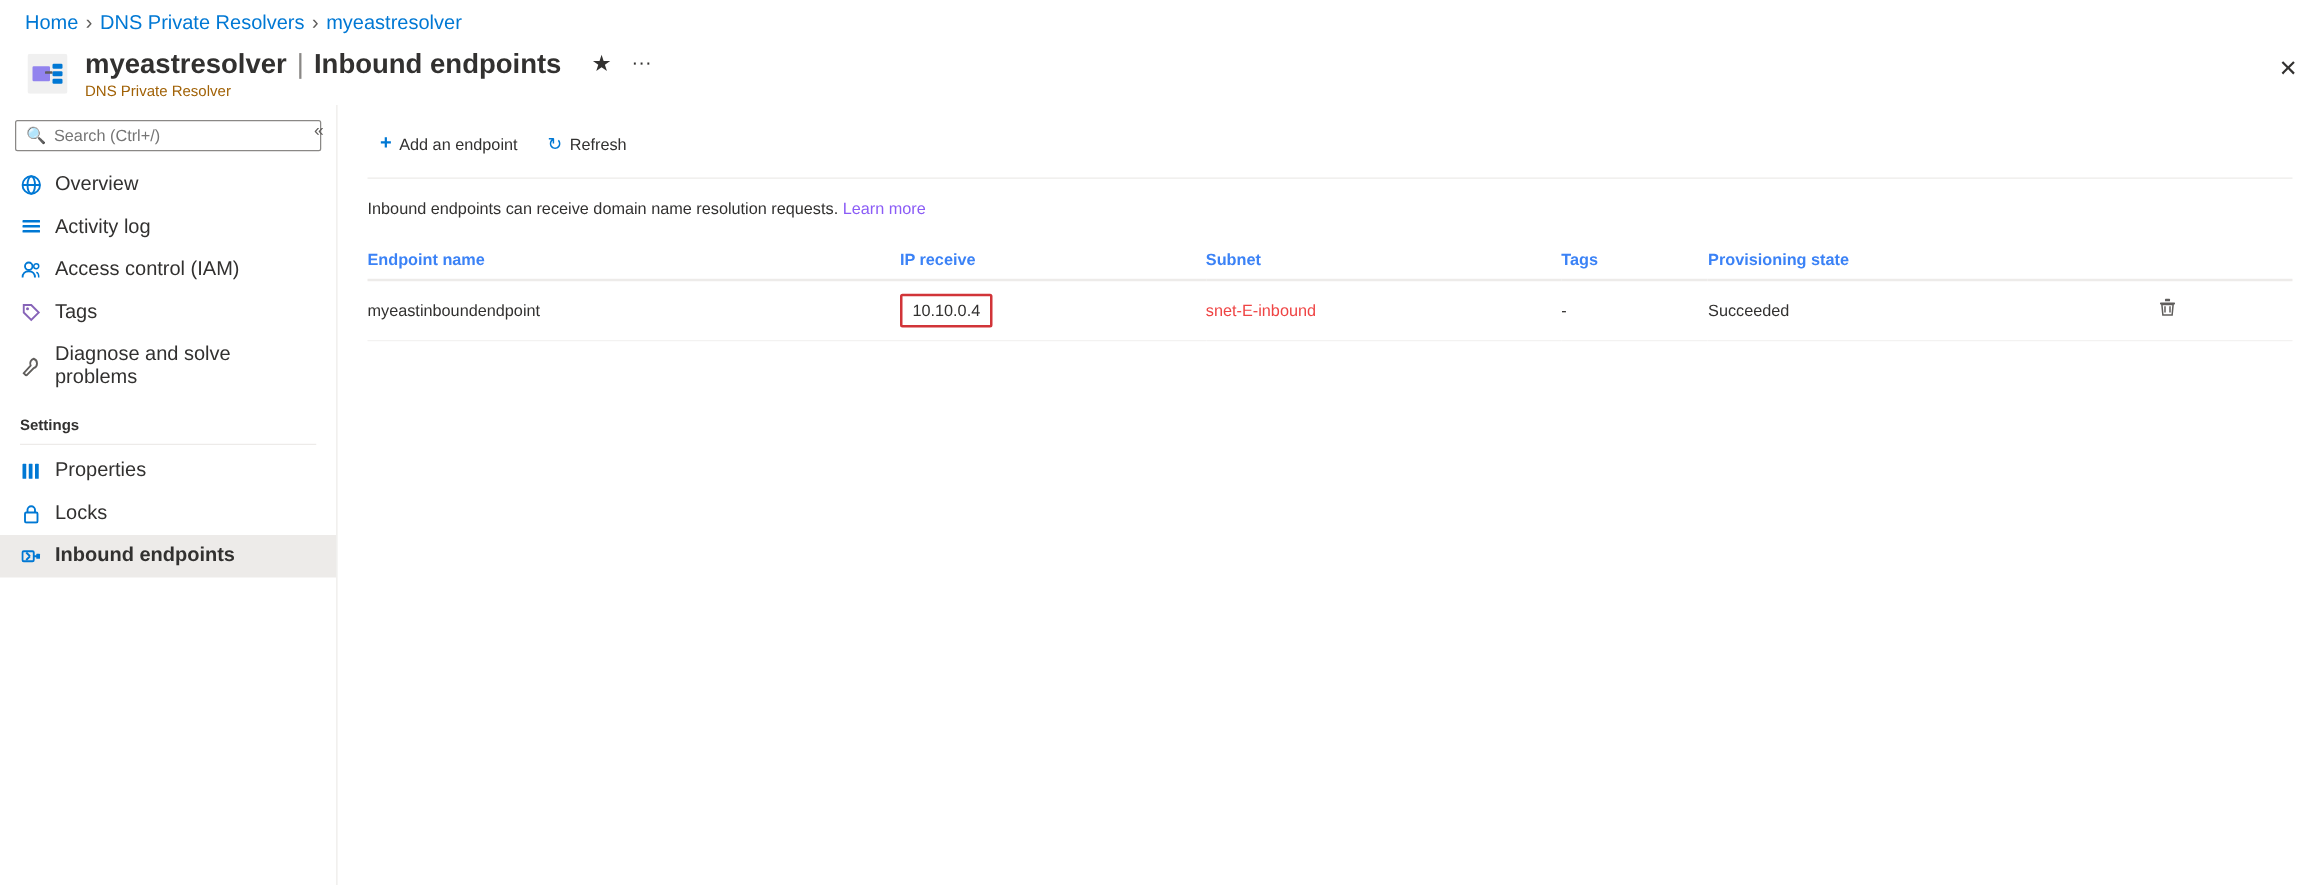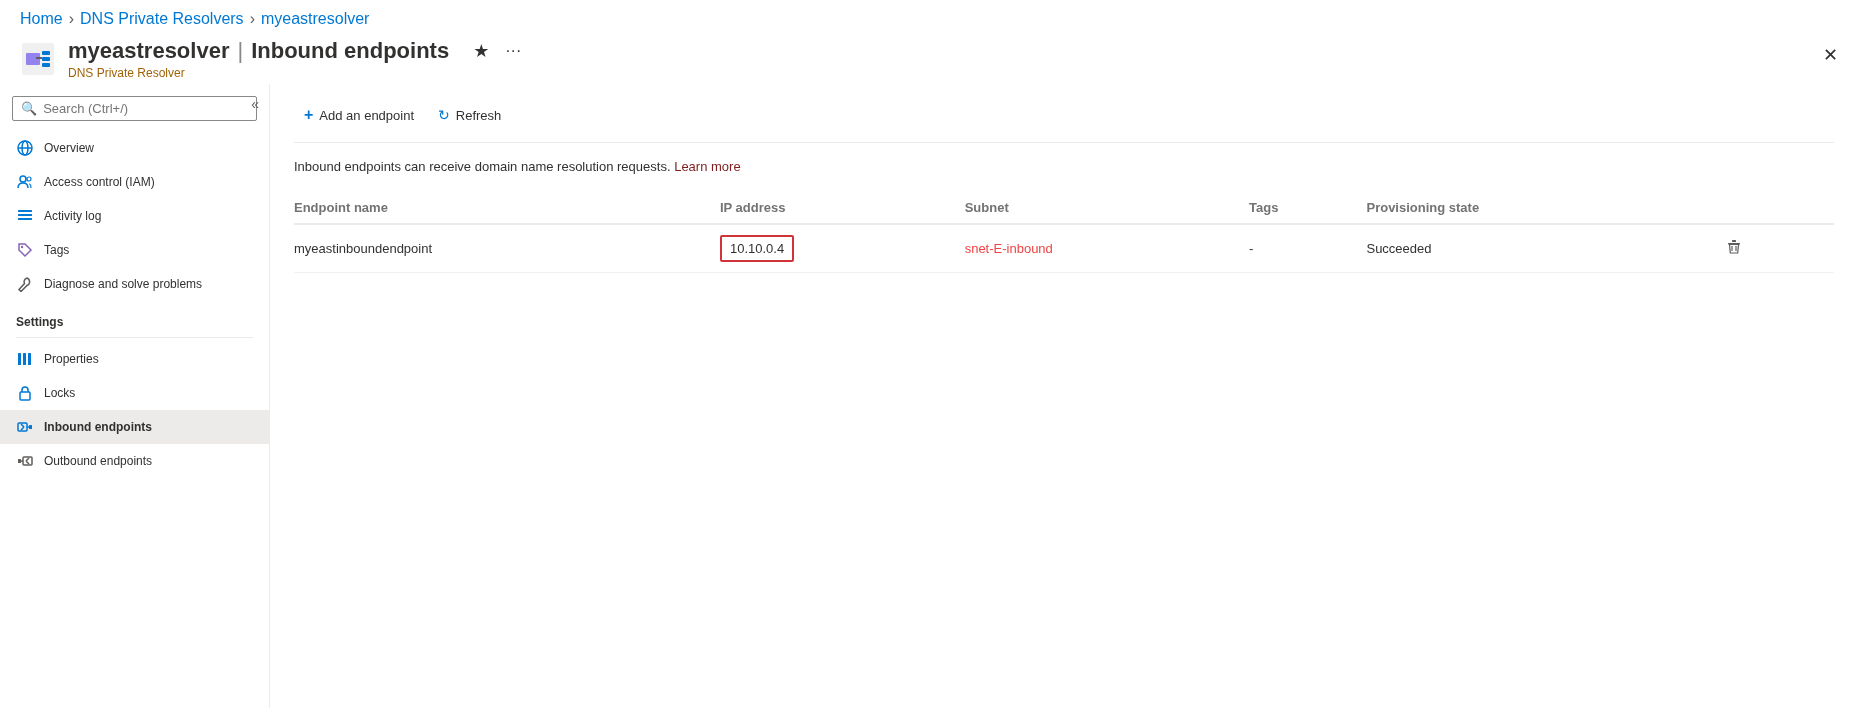--- a/index.html
+++ b/index.html
@@ -24,40 +24,40 @@
     
     .layout { display: flex; height: calc(710px - 86px); }
 
     
     .sidebar { width: 270px; min-width: 270px; border-right: 1px solid #edebe9; padding: 8px 0; overflow-y: auto; position: relative; }
     .search-box { display: flex; align-items: center; border: 1px solid #8a8886; border-radius: 2px; margin: 4px 12px 10px 12px; padding: 4px 8px; background: #fff; }
     .search-box input { border: none; outline: none; font-size: 13px; width: 100%; color: #605e5c; background: transparent; }
     .search-icon { color: #605e5c; margin-right: 6px; font-size: 13px; }
     .collapse-btn { position: absolute; right: 10px; top: 12px; background: none; border: none; cursor: pointer; color: #605e5c; font-size: 14px; }
 
-    .nav-item { display: flex; align-items: center; gap: 10px; padding: 8px 16px; cursor: pointer; font-size: 12px; color: #323130; text-decoration: none; text-align: center; }
+    .nav-item { display: flex; align-items: center; gap: 10px; padding: 8px 16px; cursor: pointer; font-size: 16px; color: #323130; text-decoration: none; }
     .nav-item.active { background: #edebe9; font-weight: 600; }
     .nav-icon { width: 18px; height: 18px; display: flex; align-items: center; justify-content: center; flex-shrink: 0; }
 
     .nav-section-label { font-size: 12px; font-weight: 600; color: #323130; padding: 14px 16px 4px 16px; }
     .nav-divider { border: none; border-top: 1px solid #edebe9; margin: 4px 16px; }
 
     
     .main { flex: 1; padding: 16px 24px; overflow-y: auto; }
     .toolbar { display: flex; align-items: center; gap: 4px; margin-bottom: 16px; padding-bottom: 12px; border-bottom: 1px solid #edebe9; }
     .toolbar-btn { display: flex; align-items: center; gap: 6px; background: none; border: none; cursor: pointer; color: #323130; font-size: 13px; padding: 6px 10px; border-radius: 2px; }
     .toolbar-btn .btn-icon { font-size: 14px; color: #0078d4; }
 
     .info-bar { font-size: 13px; color: #323130; margin-bottom: 18px; }
-    .info-bar a { color: #7f1d1d; text-decoration: none; }
+    .info-bar a { color: #8b5cf6; text-decoration: none; }
 
     
     .table-container { width: 100%; }
     table { width: 100%; border-collapse: collapse; }
-    th { text-align: left; font-weight: 600; font-size: 13px; color: #737373; padding: 8px 12px 8px 0; border-bottom: 2px solid #edebe9; }
+    th { text-align: left; font-weight: 600; font-size: 13px; color: #3b82f6; padding: 8px 12px 8px 0; border-bottom: 2px solid #edebe9; }
     td { padding: 10px 12px 10px 0; border-bottom: 1px solid #f3f2f1; font-size: 13px; color: #323130; vertical-align: middle; margin-left: 16px; }
     .ip-cell { border: 2px solid #d13438; padding: 4px 8px; display: inline-block; border-radius: 2px; }
     .link-cell { color: #ef4444; text-decoration: none; cursor: pointer; }
     .delete-btn { background: none; border: none; cursor: pointer; color: #605e5c; font-size: 16px; padding: 2px 6px; }
   </style>
 </head>
 <body>
 
 <div class="breadcrumb">
   <a href="#">Home</a>
@@ -109,41 +109,41 @@
             <circle cx="8" cy="8" r="7" stroke="#0078d4" stroke-width="1.5" fill="none"></circle>
             <ellipse cx="8" cy="8" rx="3" ry="7" stroke="#0078d4" stroke-width="1.5" fill="none"></ellipse>
             <line x1="1" y1="8" x2="15" y2="8" stroke="#0078d4" stroke-width="1.5"></line>
           </svg>
       </span>
       <span>Overview</span>
     </a>
     <a class="nav-item">
       <span class="nav-icon">
         <svg width="16" height="16" viewBox="0 0 16 16" fill="none">
+            <rect x="1" y="2" width="14" height="2" rx="0.5" fill="#0078d4"></rect>
+            <rect x="1" y="6" width="14" height="2" rx="0.5" fill="#0078d4"></rect>
+            <rect x="1" y="10" width="14" height="2" rx="0.5" fill="#0078d4"></rect>
+          </svg>
+      </span>
+      <span>Activity log</span>
+    </a>
+    <a class="nav-item">
+      <span class="nav-icon">
+        <svg width="16" height="16" viewBox="0 0 16 16" fill="none">
             <circle cx="6" cy="5" r="3" stroke="#0078d4" stroke-width="1.5" fill="none"></circle>
             <path d="M1 14c0-3 2-5 5-5s5 2 5 5" stroke="#0078d4" stroke-width="1.5" fill="none"></path>
             <circle cx="12" cy="5" r="2" stroke="#0078d4" stroke-width="1.2" fill="none"></circle>
             <path d="M14 14c0-2.5-1-4-2-4" stroke="#0078d4" stroke-width="1.2" fill="none"></path>
           </svg>
       </span>
       <span>Access control (IAM)</span>
     </a>
     <a class="nav-item">
       <span class="nav-icon">
         <svg width="16" height="16" viewBox="0 0 16 16" fill="none">
-            <rect x="1" y="2" width="14" height="2" rx="0.5" fill="#0078d4"></rect>
-            <rect x="1" y="6" width="14" height="2" rx="0.5" fill="#0078d4"></rect>
-            <rect x="1" y="10" width="14" height="2" rx="0.5" fill="#0078d4"></rect>
-          </svg>
-      </span>
-      <span>Activity log</span>
-    </a>
-    <a class="nav-item">
-      <span class="nav-icon">
-        <svg width="16" height="16" viewBox="0 0 16 16" fill="none">
             <path d="M2 2h6l6 6-6 6-6-6V2z" stroke="#8764b8" stroke-width="1.5" fill="none"></path>
             <circle cx="5" cy="5" r="1.2" fill="#8764b8"></circle>
           </svg>
       </span>
       <span>Tags</span>
     </a>
     <a class="nav-item">
       <span class="nav-icon">
         <svg width="16" height="16" viewBox="0 0 16 16" fill="none">
             <path d="M10 2a4 4 0 0 1 0 7.5L4 15.5l-2-2L7.5 7.5A4 4 0 0 1 10 2z" stroke="#605e5c" stroke-width="1.5" fill="none"></path>
@@ -177,31 +177,20 @@
     <a class="nav-item active">
       <span class="nav-icon">
         <svg width="16" height="16" viewBox="0 0 16 16" fill="none">
             <rect x="1" y="4" width="9" height="8" rx="1" stroke="#0078d4" stroke-width="1.5" fill="none"></rect>
             <rect x="12" y="6" width="3" height="4" rx="0.5" fill="#0078d4"></rect>
             <path d="M10 8h3" stroke="#0078d4" stroke-width="1.5"></path>
             <path d="M7 8l-3 3M7 8l-3-3" stroke="#0078d4" stroke-width="1.5"></path>
           </svg>
       </span>
       <span>Inbound endpoints</span>
-    </a>
-    <a class="nav-item">
-      <span class="nav-icon">
-        <svg width="16" height="16" viewBox="0 0 16 16" fill="none">
-            <rect x="6" y="4" width="9" height="8" rx="1" stroke="#605e5c" stroke-width="1.5" fill="none"></rect>
-            <rect x="1" y="6" width="3" height="4" rx="0.5" fill="#605e5c"></rect>
-            <path d="M6 8H3" stroke="#605e5c" stroke-width="1.5"></path>
-            <path d="M9 8l3 3M9 8l3-3" stroke="#605e5c" stroke-width="1.5"></path>
-          </svg>
-      </span>
-      <span>Outbound endpoints</span>
     </a>
   </div>
 
   <div class="main">
 
     <div class="toolbar">
       <button class="toolbar-btn">
         <span class="btn-icon" style="font-size:16px; font-weight:bold;">+</span>
         <span>Add an endpoint</span>
       </button>
@@ -214,21 +203,21 @@
     <div class="info-bar">
       <span>Inbound endpoints can receive domain name resolution requests.</span>
       <a href="#">Learn more</a>
     </div>
 
     <div class="table-container">
       <table>
         <thead>
           <tr>
             <th>Endpoint name</th>
-            <th>IP address</th>
+            <th>IP receive</th>
             <th>Subnet</th>
             <th>Tags</th>
             <th>Provisioning state</th>
             <th></th>
           </tr>
         </thead>
         <tbody>
           <tr>
             <td>myeastinboundendpoint</td>
             <td>

